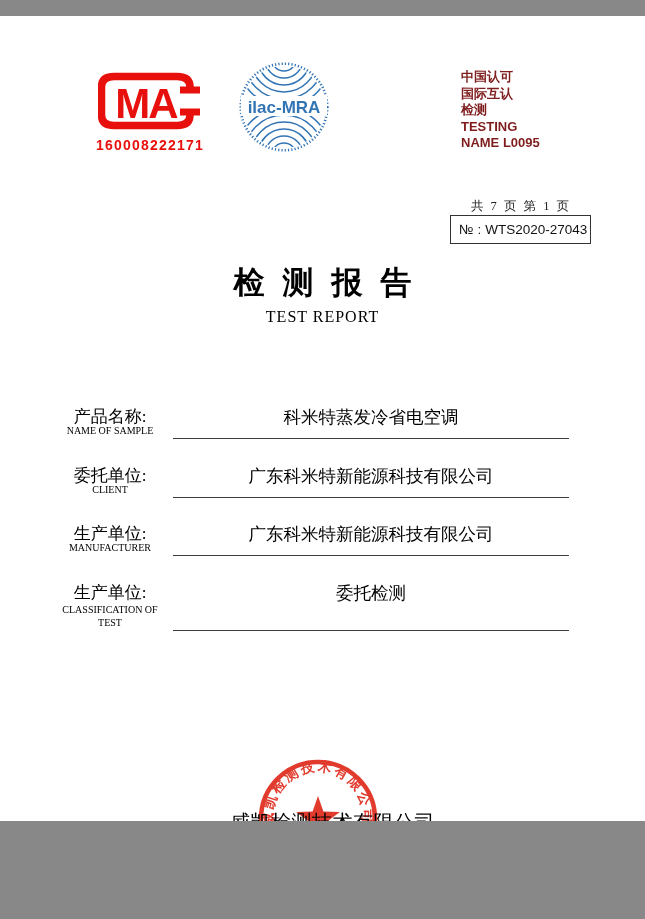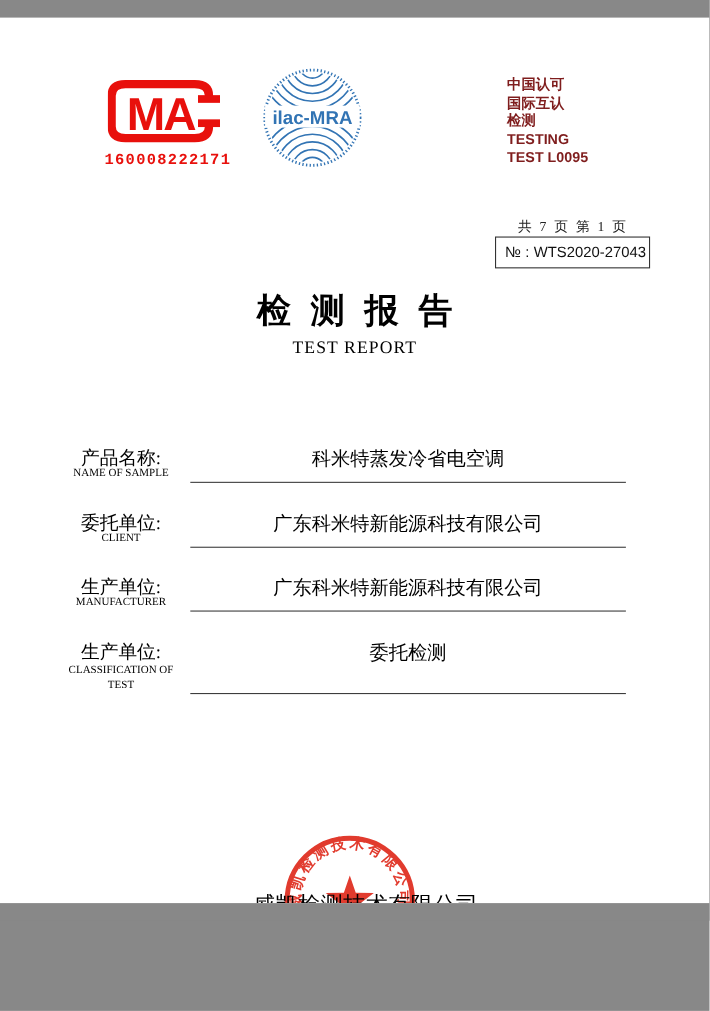--- a/index.html
+++ b/index.html
@@ -3,21 +3,21 @@
 <meta charset="utf-8">
 <style>
   html,body { margin:0; padding:0; background:#888; }
   .page {
     position:relative; width:645px; height:805px; margin:16px auto;
     background:#ffffff; overflow:hidden;
     font-family:"Liberation Serif", serif; color:#111;
   }
   
   .cma-block { position:absolute; left:95px; top:54px; width:110px; text-align:center; }
-  .cma-number { margin-top:1px; font-family:Liberation Mono, monospace;
+  .cma-number { margin-top:1px; font-family:Liberation Sans, sans-serif;
     font-weight:bold; font-size:14px; letter-spacing:1.2px; color:#e8100c; white-space:nowrap; }
   .ilac-block { position:absolute; left:238px; top:45px; }
   .cnas-block { position:absolute; left:347px; top:57px; }
   .accred-block { position:absolute; left:461px; top:53px;
     font-family:"Liberation Sans", sans-serif; font-weight:bold;
     font-size:13px; line-height:16.5px; color:#7f1d1d; }
   
   .pagination { position:absolute; left:450px; top:182px; width:142px;
     text-align:center; font-size:12.5px; letter-spacing:2px; color:#222; white-space:nowrap; }
   .report-no-box { position:absolute; left:450px; top:199px; width:141px; height:29px;
@@ -90,21 +90,21 @@
       <text x="46" y="51.5" text-anchor="middle" font-family="Liberation Sans, sans-serif" font-weight="bold" font-size="17" fill="#3274b4">ilac-MRA</text>
     </svg>
   </div>
 
 
   <div class="accred-block">
     <div>中国认可</div>
     <div>国际互认</div>
     <div>检测</div>
     <div>TESTING</div>
-    <div>TEST L0095</div>
+    <div>NAME L0095</div>
   </div>
 
   <div class="pagination">共 7 页 第 1 页</div>
   <div class="report-no-box">
     <span>№</span>
     <span class="sep">:</span>
     <span>WTS2020-27043</span>
   </div>
 
   <div class="title-zh">

